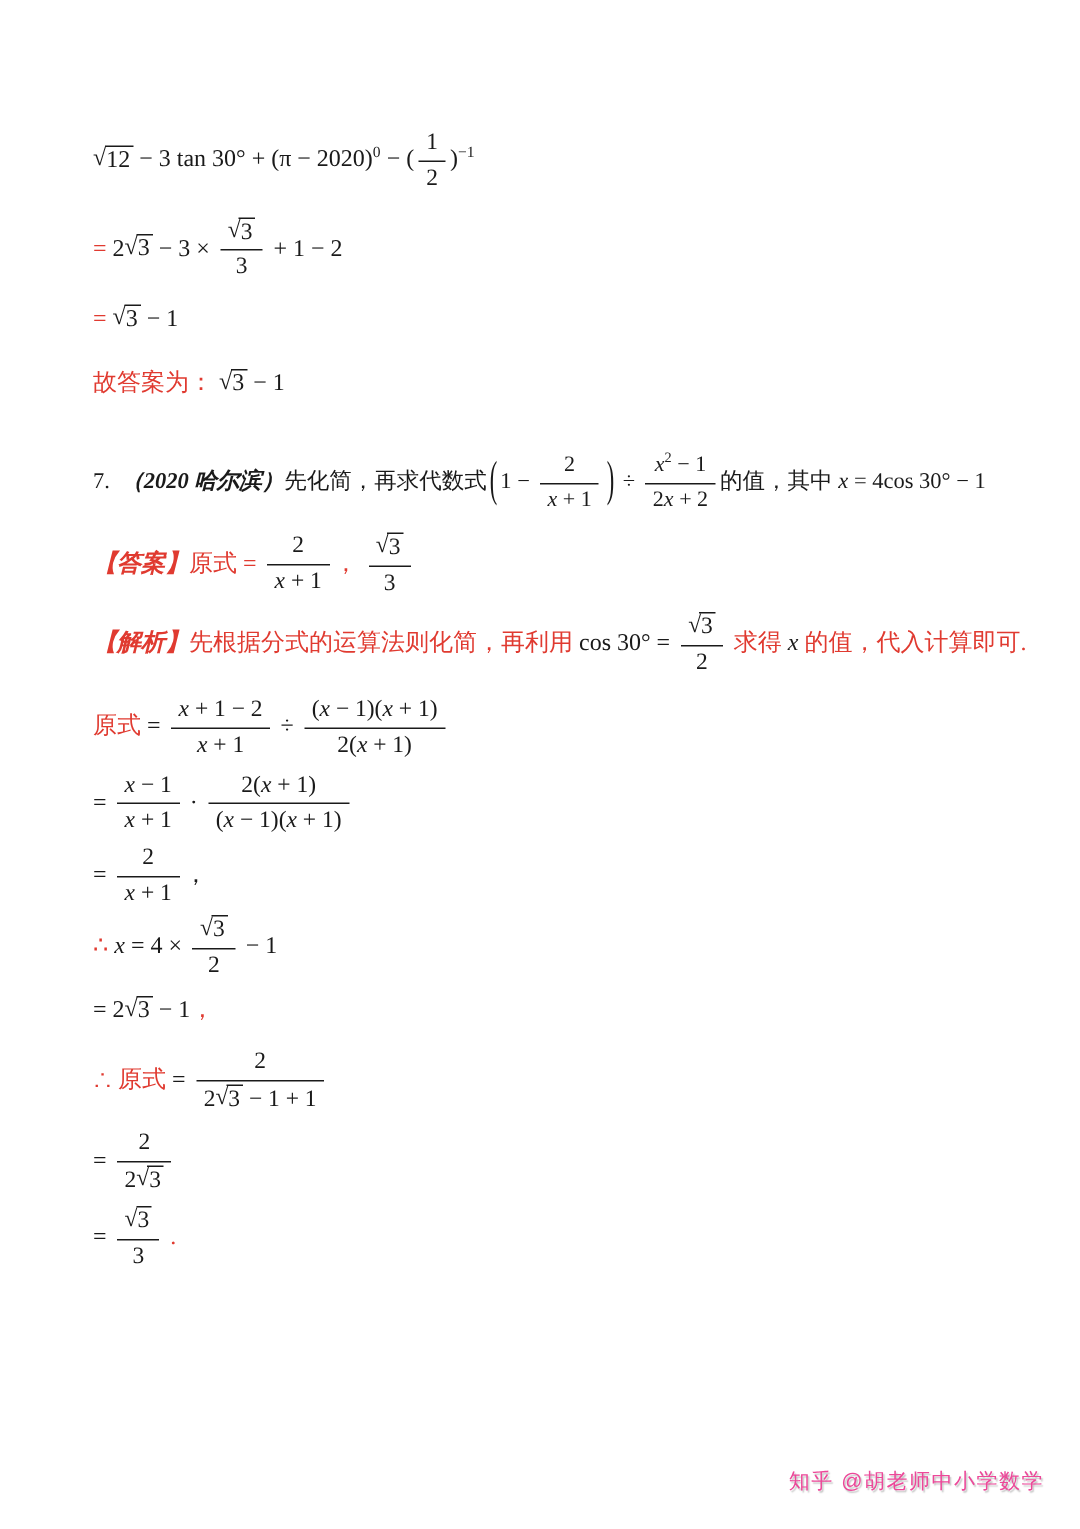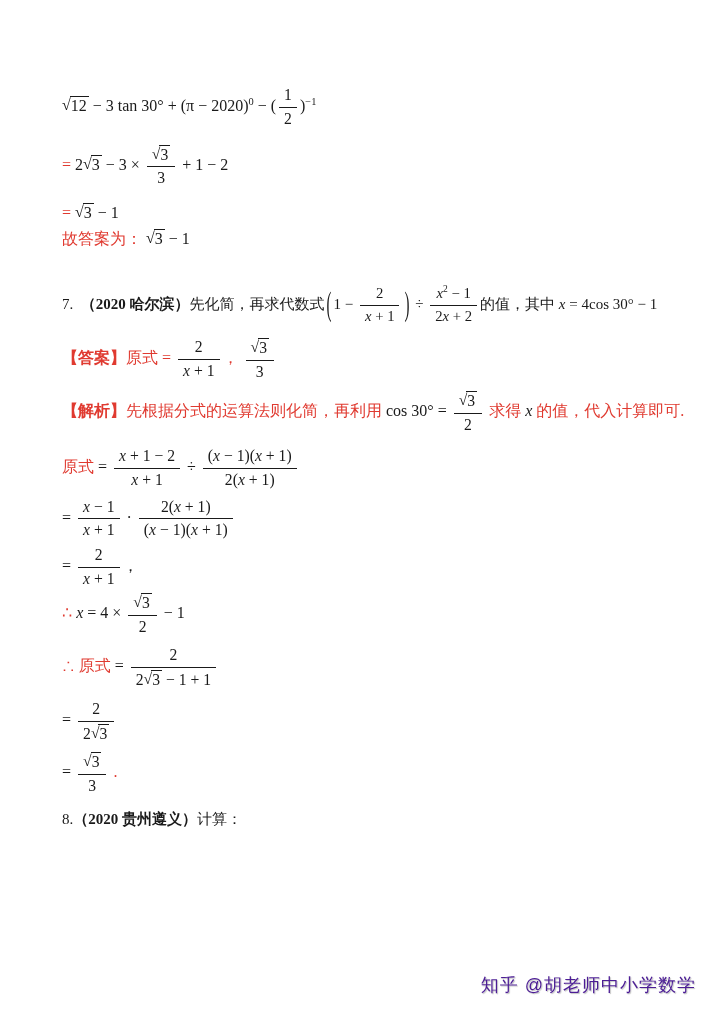--- a/index.html
+++ b/index.html
@@ -10,42 +10,42 @@
     font-family:"Liberation Serif","DejaVu Serif",serif;
   }
   .content{position:absolute; left:62px; top:86px; width:622px;}
 
   .math-line{font-size:16px; line-height:1.35; white-space:nowrap;}
   .math-line.q{font-size:15px;}
 
   
   .g4{margin-bottom:4px}.g6{margin-bottom:6px}.g8{margin-bottom:8px}
   .g10{margin-bottom:10px}.g12{margin-bottom:12px}.g14{margin-bottom:14px}
-  .g16{margin-bottom:16px}.g18{margin-bottom:4px}.g20{margin-bottom:36px}.g0{margin-bottom:0}
+  .g16{margin-bottom:16px}.g18{margin-bottom:21px}.g20{margin-bottom:36px}.g0{margin-bottom:0}
 
   
   .mi{font-style:italic;}
   .red{color:var(--red);}
-  .bold{font-weight:bold;}
+  .bold{font-weight:bold;font-style:italic;}
   .frac{display:inline-block; vertical-align:middle; text-align:center;
         margin:0 3px; line-height:1.2; font-size:0.98em;}
   .frac .num{display:block; padding:0 5px 2px; border-bottom:1.4px solid var(--ink);}
   .frac .den{display:block; padding:2px 5px 0;}
   .sqrt{display:inline-block; white-space:nowrap;}
   .sqrt .rad{display:inline-block; position:relative; top:-1px;}
   .sqrt .rin{display:inline-block; border-top:1.4px solid var(--ink);
              padding:0 2px 0 1px; margin-left:-1px; line-height:1.18;}
   sup.msup{font-size:65%; line-height:0;}
   .bigp{display:inline-block; vertical-align:middle; transform:scaleY(2.2);
         margin:0 2px; line-height:1;}
 
   .watermark{
     position:absolute; right:24px; bottom:22px;
     font-family:"Liberation Sans","DejaVu Sans",sans-serif;
-    font-size:18px; letter-spacing:1px; color:#4c1d95;
+    font-size:14px; letter-spacing:1px; color:#ec4899;
     text-shadow:1px 1px 1px #c2c2c2;
   }
 </style>
 </head>
 <body>
 
 <div class="page">
   <div class="content">
 
     <div class="math-line g16"><span class="sqrt"><span class="rad">√</span><span class="rin"><span>12</span></span></span><span><span> − 3 </span><span>tan</span><span> 30° + (π − 2020)</span></span><sup class="msup">0</sup><span><span> − (</span></span><span class="frac"><span class="num"><span>1</span></span><span class="den"><span>2</span></span></span><span><span>)</span></span><sup class="msup">−1</sup></div>
@@ -54,21 +54,21 @@
     <div class="math-line g20"><span class="red"><span>故答案为：&nbsp;</span></span><span class="sqrt"><span class="rad">√</span><span class="rin"><span>3</span></span></span><span><span> − 1</span></span></div>
 
     <div class="math-line q g12"><span><span>7.&nbsp;&nbsp;</span></span><span class="bold">（2020 哈尔滨）</span><span><span>先化简，再求代数式</span></span><span class="bigp">(</span><span><span>1 − </span></span><span class="frac"><span class="num"><span>2</span></span><span class="den"><span class="mi">x</span><span> + 1</span></span></span><span class="bigp">)</span><span><span> ÷ </span></span><span class="frac"><span class="num"><span><span class="mi">x</span></span><sup class="msup">2</sup><span><span> − 1</span></span></span><span class="den"><span>2</span><span class="mi">x</span><span> + 2</span></span></span><span><span>的值，其中 </span><span class="mi">x</span><span> = 4</span><span>cos</span><span> 30° − 1</span></span></div>
     <div class="math-line g10"><span class="red bold">【答案】</span><span class="red"><span>原式 = </span></span><span class="frac"><span class="num"><span>2</span></span><span class="den"><span class="mi">x</span><span> + 1</span></span></span><span class="red"><span>，&nbsp;</span></span><span class="frac"><span class="num"><span class="sqrt"><span class="rad">√</span><span class="rin"><span>3</span></span></span></span><span class="den"><span>3</span></span></span></div>
     <div class="math-line g12"><span class="red bold">【解析】</span><span class="red"><span>先根据分式的运算法则化简，再利用 </span></span><span><span>cos</span><span> 30° = </span></span><span class="frac"><span class="num"><span class="sqrt"><span class="rad">√</span><span class="rin"><span>3</span></span></span></span><span class="den"><span>2</span></span></span><span class="red"><span> 求得 </span></span><span><span class="mi">x</span></span><span class="red"><span> 的值，代入计算即可.</span></span></div>
 
     <div class="math-line g8"><span class="red"><span>原式</span></span><span><span> = </span></span><span class="frac"><span class="num"><span class="mi">x</span><span> + 1 − 2</span></span><span class="den"><span class="mi">x</span><span> + 1</span></span></span><span><span> ÷ </span></span><span class="frac"><span class="num"><span>(</span><span class="mi">x</span><span> − 1)(</span><span class="mi">x</span><span> + 1)</span></span><span class="den"><span>2(</span><span class="mi">x</span><span> + 1)</span></span></span></div>
     <div class="math-line g6"><span><span>= </span></span><span class="frac"><span class="num"><span class="mi">x</span><span> − 1</span></span><span class="den"><span class="mi">x</span><span> + 1</span></span></span><span><span> · </span></span><span class="frac"><span class="num"><span>2(</span><span class="mi">x</span><span> + 1)</span></span><span class="den"><span>(</span><span class="mi">x</span><span> − 1)(</span><span class="mi">x</span><span> + 1)</span></span></span></div>
     <div class="math-line g4"><span><span>= </span></span><span class="frac"><span class="num"><span>2</span></span><span class="den"><span class="mi">x</span><span> + 1</span></span></span><span><span>，</span></span></div>
     <div class="math-line g10"><span class="red"><span>∴ </span></span><span><span class="mi">x</span><span> = 4 × </span></span><span class="frac"><span class="num"><span class="sqrt"><span class="rad">√</span><span class="rin"><span>3</span></span></span></span><span class="den"><span>2</span></span></span><span><span> − 1</span></span></div>
+    <div class="math-line g14"><span><span>= 2</span></span><span class="sqrt"><span class="rad">√</span><span class="rin"><span>3</span></span></span><span><span> − 1</span></span><span class="red"><span>，</span></span></div>
     <div class="math-line g10"><span class="red"><span>∴ 原式</span></span><span><span> = </span></span><span class="frac"><span class="num"><span>2</span></span><span class="den"><span><span>2</span></span><span class="sqrt"><span class="rad">√</span><span class="rin"><span>3</span></span></span><span><span> − 1 + 1</span></span></span></span></div>
     <div class="math-line g8"><span><span>= </span></span><span class="frac"><span class="num"><span>2</span></span><span class="den"><span><span>2</span></span><span class="sqrt"><span class="rad">√</span><span class="rin"><span>3</span></span></span></span></span></div>
     <div class="math-line g14"><span><span>= </span></span><span class="frac"><span class="num"><span class="sqrt"><span class="rad">√</span><span class="rin"><span>3</span></span></span></span><span class="den"><span>3</span></span></span><span class="red"><span> .</span></span></div>
 
-    <div class="math-line q g0"><span><span>8.</span></span><span class="bold">（2020 贵州遵义）</span><span><span>计算：</span></span></div>
   </div>
 
   <div class="watermark">知乎 @胡老师中小学数学</div>
 </div>
 
 </body></html>

